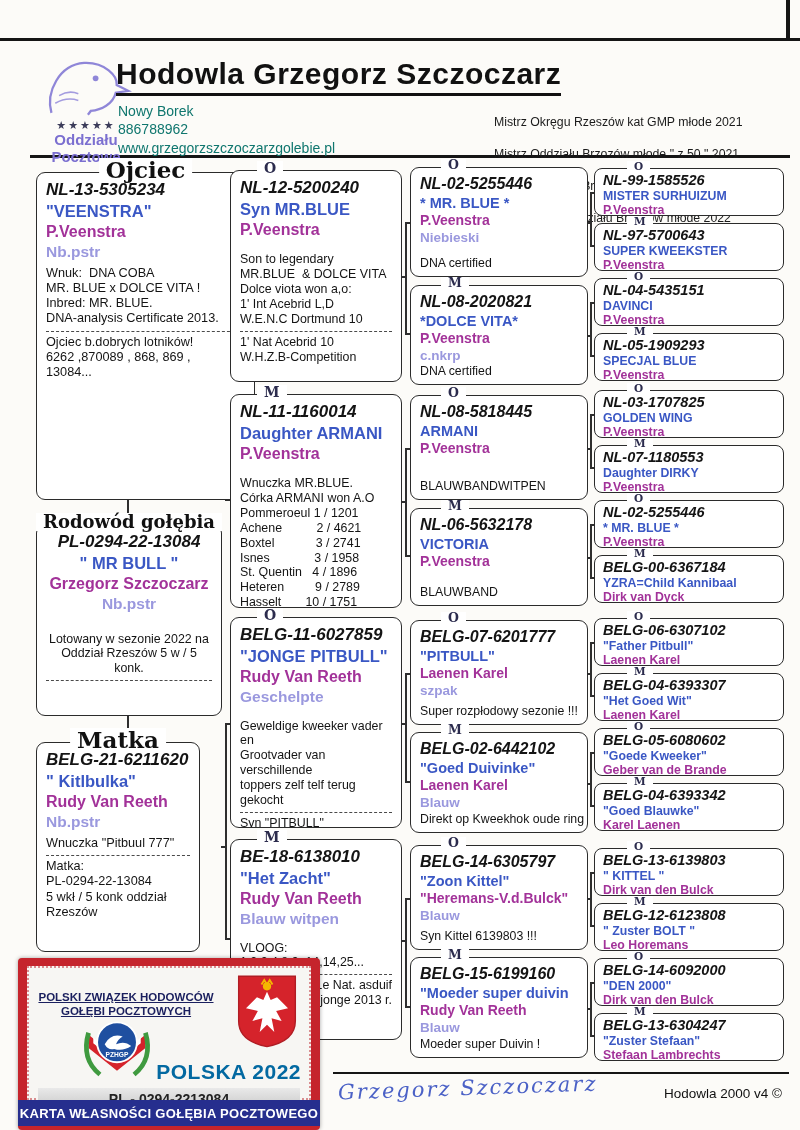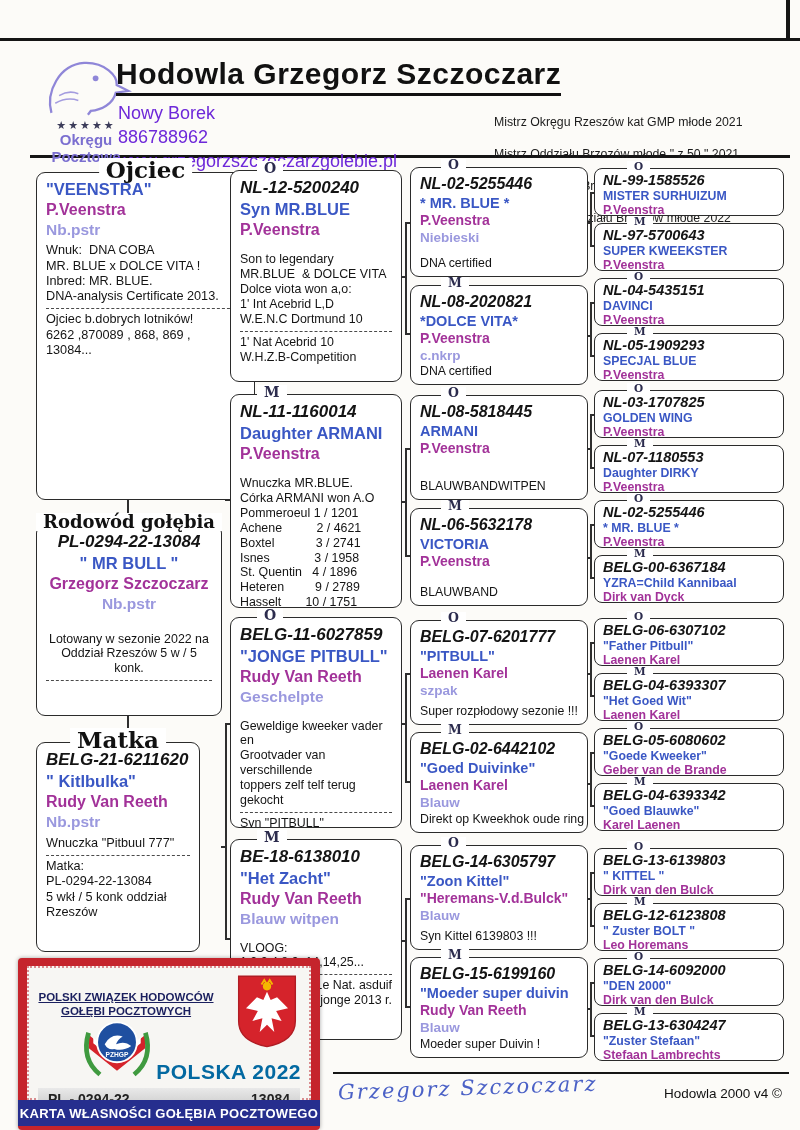--- a/index.html
+++ b/index.html
@@ -2,21 +2,21 @@
 <html><head>
 <meta charset="utf-8">
 <style>
   html,body{margin:0;padding:0;background:#e9e7e2;}
   .page{position:relative;width:800px;height:1130px;background:#fcfbf8;overflow:hidden;
         font-family:"Liberation Sans", sans-serif;color:#161616;}
   .scanline{position:absolute;background:#151515;}
   
   .hdr-title{position:absolute;left:116px;top:57px;font-size:30px;font-weight:bold;color:#111;
              border-bottom:3px solid #111;padding-bottom:2px;letter-spacing:0.5px;}
-  .hdr-addr{position:absolute;left:118px;top:102px;font-size:18px;line-height:1.32;color:#6d28d9;}
+  .hdr-addr{position:absolute;left:118px;top:102px;font-size:14px;line-height:1.32;color:#0f766e;}
   .hdr-ach{position:absolute;left:494px;top:99px;font-size:12.3px;line-height:1.3;color:#1b1b1b;white-space:pre-line;}
   .logo{position:absolute;left:33px;top:55px;width:106px;height:108px;text-align:center;}
   .logo .stars{display:block;font-size:11px;letter-spacing:2px;color:#3c3c5a;margin-top:-2px;}
   .logo .lgtxt{display:block;font-size:15px;font-weight:bold;color:#7b6fd0;line-height:1.1;}
   
   .pbox{position:absolute;background:#fff;border:1.6px solid #2b2b2b;border-radius:9px;box-sizing:border-box;z-index:2;}
   .g4.pbox{border-radius:8px;}
   .bx{display:flex;flex-direction:column;height:100%;padding:6px 9px 4px;box-sizing:border-box;overflow:hidden;}
   .g4 .bx{padding:3px 8px 2px;}
   .lg{position:absolute;background:#fff;font-family:"DejaVu Serif", serif;font-weight:bold;
@@ -58,60 +58,61 @@
   .stamp{position:absolute;left:18px;top:958px;width:302px;height:172px;background:#c5242c;
          border-radius:4px;z-index:30;box-shadow:0 0 4px rgba(0,0,0,.35);}
   .stamp-inner{position:absolute;left:9px;top:8px;right:9px;height:134px;background:#f7f6f3;
                border:2px dotted #d98d90;box-sizing:border-box;}
   .stamp-org{position:absolute;left:8px;top:22px;width:178px;text-align:center;font-weight:bold;
              font-size:11.5px;line-height:1.25;color:#1a1f5e;text-decoration:underline;}
   .stamp-eagle{position:absolute;right:10px;top:5px;}
   .stamp-emblem{position:absolute;left:44px;top:42px;}
   .stamp-year{position:absolute;right:8px;top:92px;font-size:21px;font-weight:bold;color:#0369a1;letter-spacing:0.5px;}
   .stamp-strip{position:absolute;left:9px;right:9px;top:120px;height:22px;
-               background:linear-gradient(#e9e9e9,#c7c7c7);display:flex;justify-content:space-between;
+               background:linear-gradient(#e9e9e9,#c7c7c7);display:flex;justify-content:center;
                align-items:center;padding:0 10px;font-size:14px;font-weight:bold;color:#222;}
   .stamp-blue{position:absolute;left:0;right:0;top:142px;height:26px;background:#262e8e;color:#fff;
               display:flex;align-items:center;justify-content:center;font-size:13px;font-weight:bold;letter-spacing:0.3px;}
 </style>
 </head>
 <body>
 
 <div class="page">
 
   <div class="scanline" style="left:0;top:38px;width:800px;height:3px;"></div>
   <div class="scanline" style="left:786px;top:0;width:4px;height:41px;"></div>
   <div class="scanline" style="left:30px;top:155px;width:760px;height:2.5px;"></div>
 
   <div class="logo">
     <svg width="96" height="62" viewBox="0 0 100 64">
       <path d="M14 60 C 8 38, 22 10, 48 8 C 70 7, 83 22, 82 31 L 94 37 L 81 39 C 78 51, 66 57, 55 58 L 52 62" fill="none" stroke="#8f86d8" stroke-width="2.4"></path>
       <circle cx="60" cy="24" r="3" fill="#8f86d8"></circle>
       <path d="M18 50 q12 -7 24 -3 M22 42 q10 -6 20 -2" fill="none" stroke="#a49cdf" stroke-width="1.6"></path>
     </svg>
     <span class="stars">★★★★★</span>
-    <span class="lgtxt">Okręgu</span>
+    <span class="lgtxt">Oddziału</span>
     <span class="lgtxt">Pocztowe</span>
   </div>
   <div class="hdr-title">Hodowla Grzegorz Szczoczarz</div>
   <div class="hdr-addr">
     <div>Nowy Borek</div>
     <div>886788962</div>
     <div>www.grzegorzszczoczarzgolebie.pl</div>
   </div>
   <div class="hdr-ach">
     <div>Mistrz Okręgu Rzeszów kat GMP młode 2021</div>
     <div>Mistrz Oddziału Brzozów młode " z 50 " 2021</div>
     <div>Mistrz Oddziału Brzozów " z całości " 2021</div>
     <div>I Vice Mistrz Oddziału Brzozów młode 2022</div>
   </div>
 
   <div class="pbox g1" style="left:36px;top:172px;width:219px;height:328px;">
     <span class="lg lg-main">Ojciec</span>
     <div class="bx">
+      <span class="ring">NL-13-5305234</span>
       <span class="nm">"VEENSTRA"</span>
       <span class="br">P.Veenstra</span>
       <span class="clr">Nb.pstr</span>
       <span class="notes">Wnuk:  DNA COBA
 MR. BLUE x DOLCE VITA !
 Inbred: MR. BLUE.
 DNA-analysis Certificate 2013.</span>
       <span class="divider"></span>
       <span class="notes2">Ojciec b.dobrych lotników!
 6262 ,870089 , 868, 869 ,

